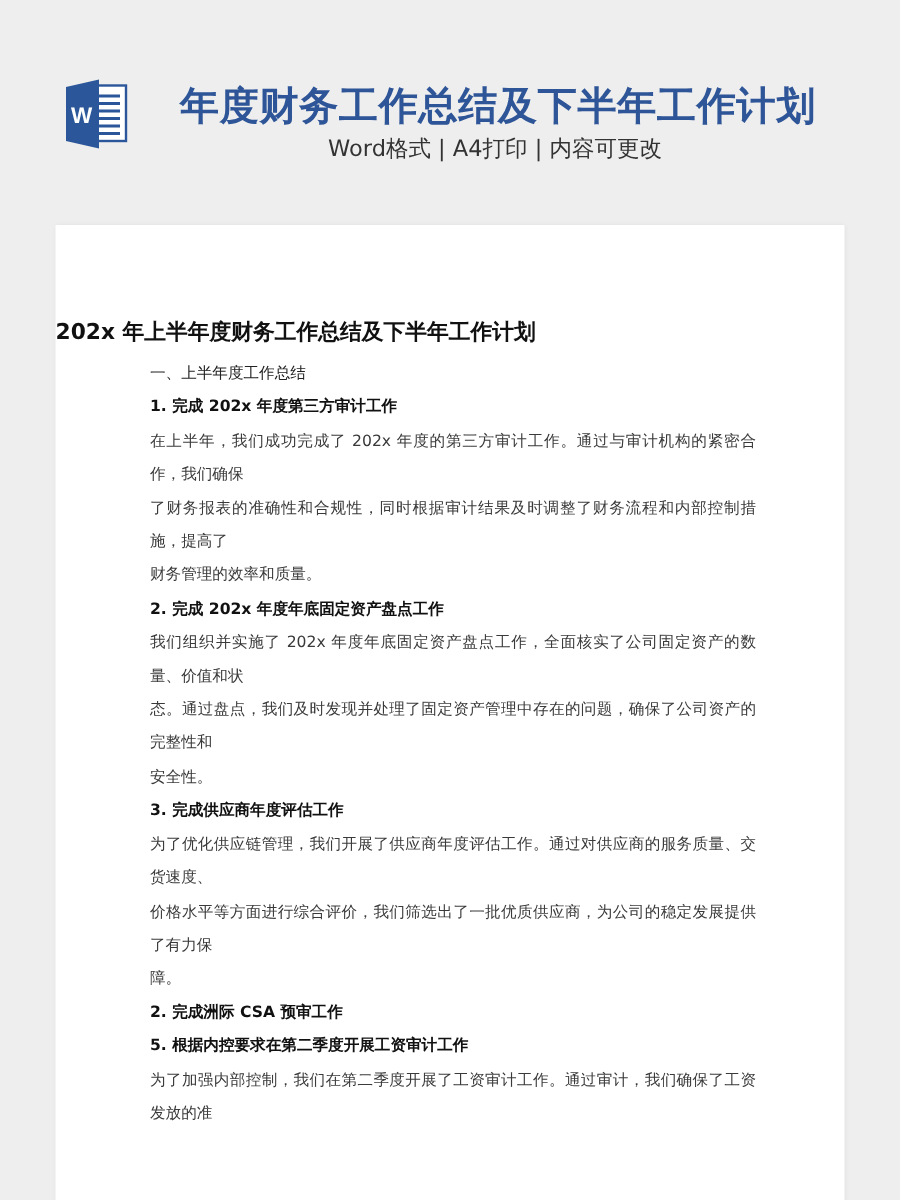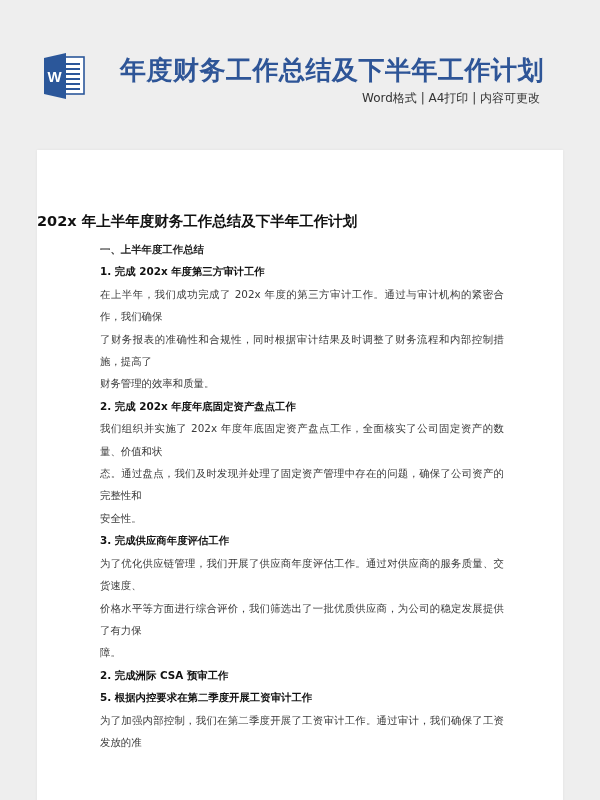--- a/index.html
+++ b/index.html
@@ -12,38 +12,38 @@
     .header { position: absolute; left: 0; top: 0; width: 600px; height: 150px; }
     .word-icon { position: absolute; left: 36px; top: 48px; width: 56px; height: 56px; }
     .header-title {
       position: absolute; left: 120px; top: 53px; width: 420px;
       text-align: center; color: #2e5597;
       font-size: 26px; font-weight: bold; letter-spacing: 0.5px;
       white-space: nowrap;
     }
     .header-subtitle {
       position: absolute; left: 120px; top: 90px; width: 420px;
-      text-align: right; color: #333333; font-size: 12px;
+      text-align: center; color: #333333; font-size: 15px;
       white-space: nowrap;
     }
     .page {
       position: absolute; left: 37px; top: 150px; width: 526px; height: 660px;
       background: #ffffff;
       box-shadow: 0 0 3px rgba(0,0,0,0.06);
     }
     .doc-title {
       position: absolute; left: 0; top: 62px; width: 526px;
       text-align: left; font-size: 14.5px; font-weight: bold; color: #111111;
       white-space: nowrap;
     }
     .doc-body {
       position: absolute; left: 63px; top: 88px; width: 404px;
       font-size: 10.4px; color: #333333; line-height: 22.4px;
     }
-    .doc-body .sec { font-weight: bold; color: #222222; }
+    .doc-body .sec { font-weight: normal; color: #222222; }
     .doc-body .sub { font-weight: bold; color: #111111; }
     .doc-body .para { color: #3a3a3a; text-align: justify; }
     .doc-body div { margin: 0; }
   </style>
 </head>
 <body>
 
 <div class="header">
   <div class="word-icon">
     <svg width="56" height="56" viewBox="0 0 56 56">

